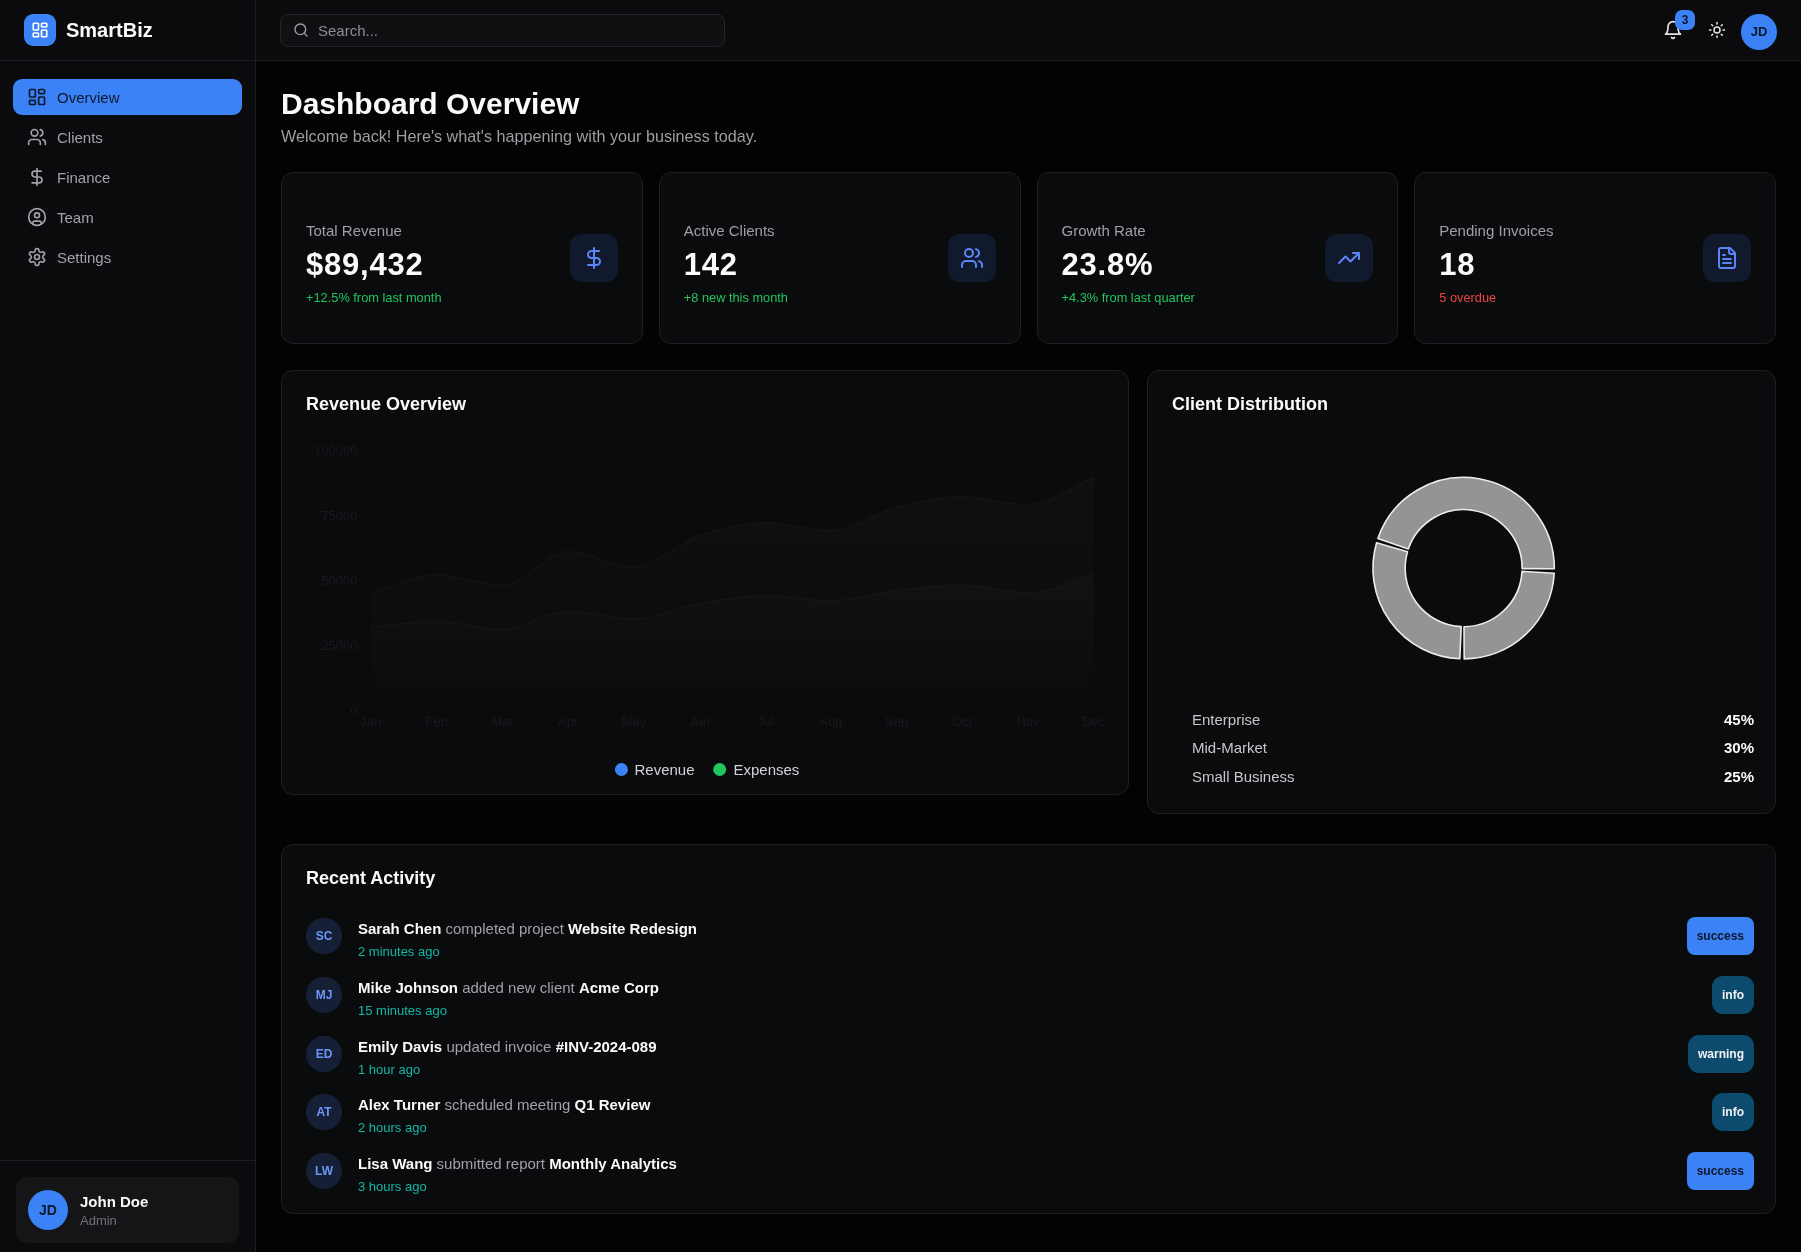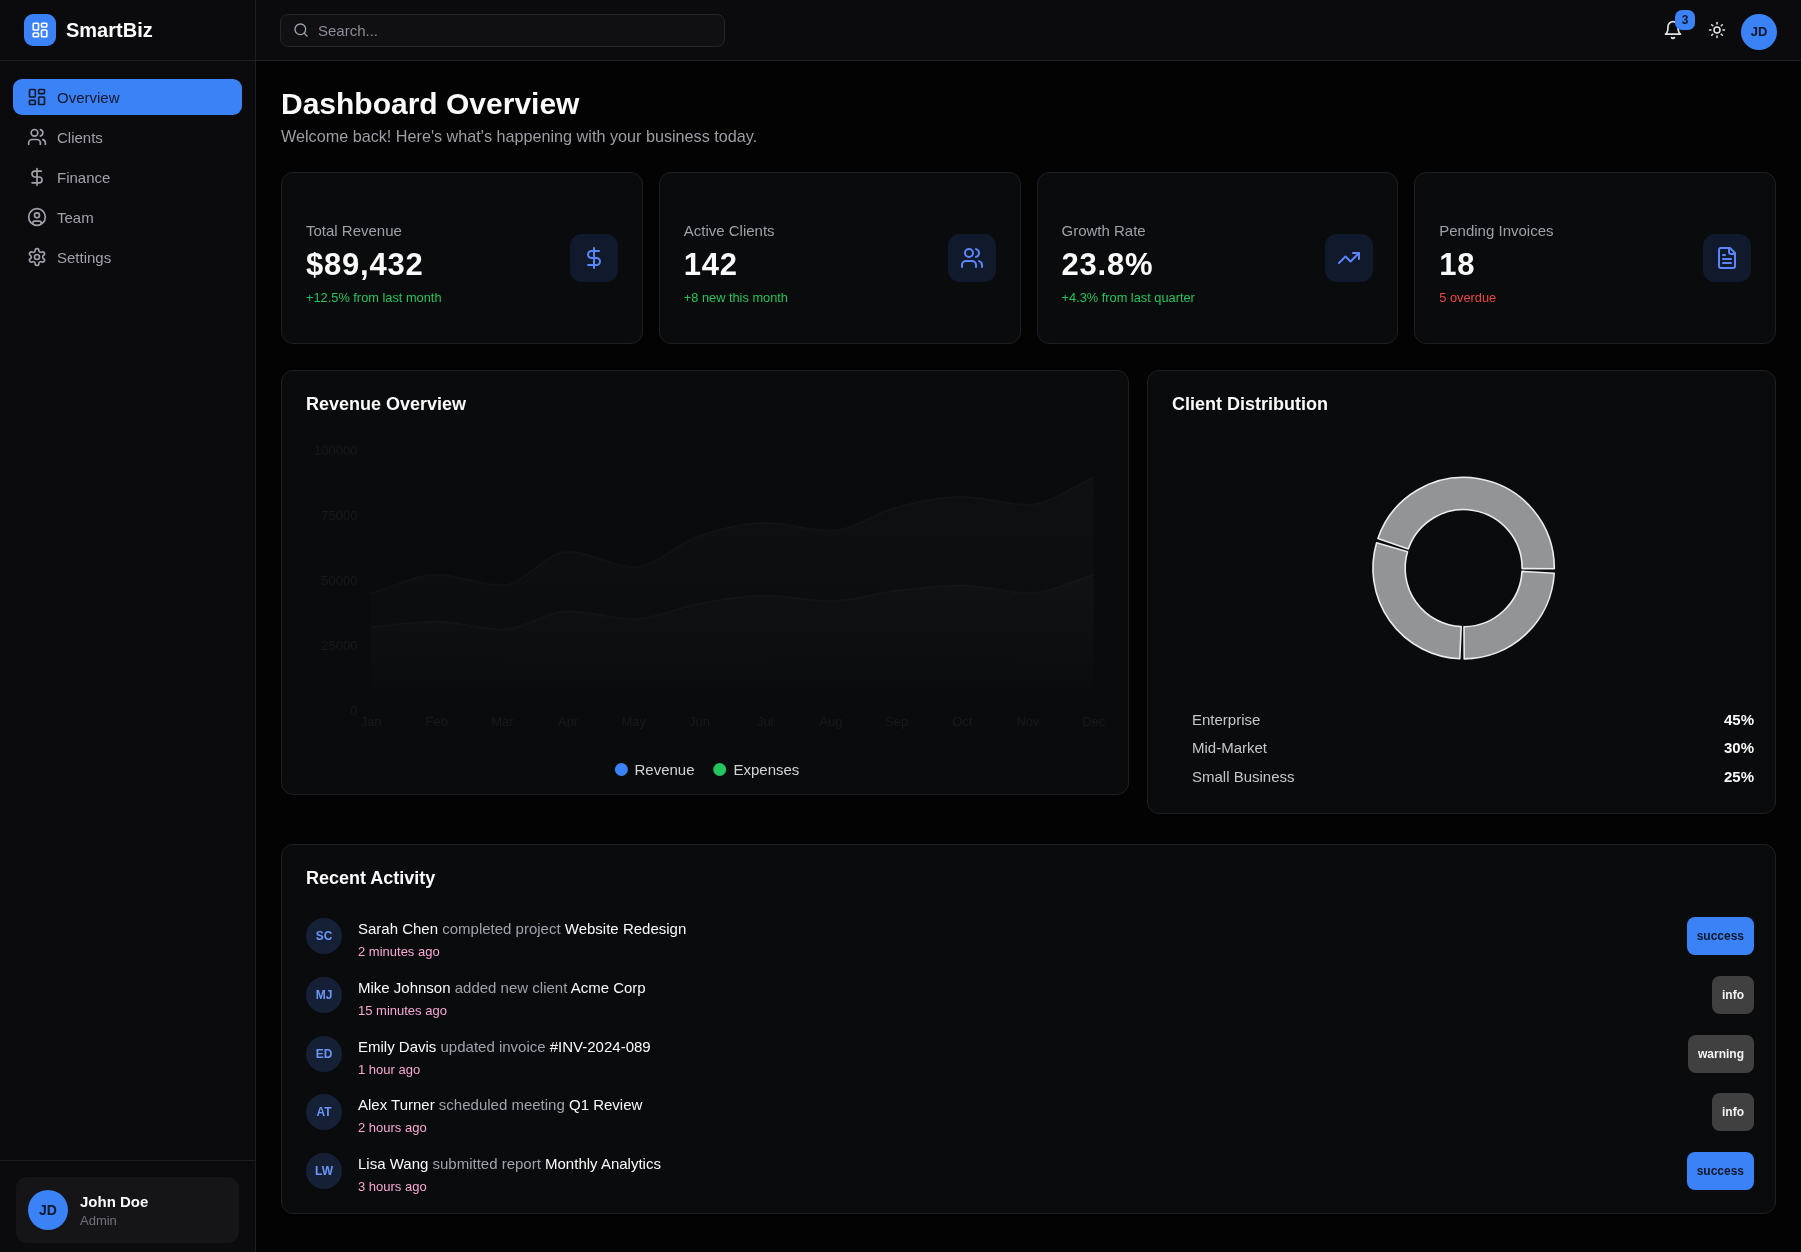--- a/index.html
+++ b/index.html
@@ -39,25 +39,25 @@
 .icon-box{width:48px;height:48px;border-radius:12px;background:#111a2c;display:flex;align-items:center;justify-content:center;}
 .row2{display:flex;gap:18px;margin-top:26px;align-items:flex-start;}
 .card{background:#0a0b0d;border:1px solid #1e1f23;border-radius:12px;position:relative;}
 .rev-card{width:848px;height:425px;}
 .cli-card{width:629px;height:444px;}
 .card-title{font-size:18px;font-weight:700;color:#fafafa;position:absolute;left:24px;top:23px;}
 .act-card{width:100%;height:370px;margin-top:30px;}
 .act-row{position:absolute;left:24px;right:21px;height:48px;}
 .a-av{position:absolute;left:0;top:1px;width:36px;height:36px;border-radius:50%;background:#152037;color:#6b96f6;font-weight:700;font-size:12px;display:flex;align-items:center;justify-content:center;}
 .a-line1{position:absolute;left:52px;top:3px;font-size:15px;color:#a1a1aa;}
-.a-line1 b{color:#fafafa;font-weight:400;}
-.a-time{position:absolute;left:52px;top:27px;font-size:13px;color:#f9a8d4;}
+.a-line1 b{color:#fafafa;font-weight:700;}
+.a-time{position:absolute;left:52px;top:27px;font-size:13px;color:#14b8a6;}
 .a-badge{position:absolute;right:0;top:0px;height:38px;border-radius:8px;padding:0 10px;display:flex;align-items:center;font-size:12px;font-weight:700;}
 .a-badge.success{background:#3b82f6;color:#0f172a;}
-.a-badge.plain{background:#404040;color:#f4f4f5;}
+.a-badge.plain{background:#0c4a6e;color:#f4f4f5;border-radius:11px;}
 .leg-row{position:absolute;left:44px;right:21px;height:20px;display:flex;align-items:center;justify-content:space-between;}
 .leg-row .ll{font-size:15px;color:#c6c7ca;}
 .leg-row .lv{font-size:15px;font-weight:700;color:#fafafa;}
 </style>
 </head>
 <body>
 <aside class="sidebar">
   <div class="side-head">
     <div class="logo-box">
       <svg width="18" height="18" viewBox="0 0 24 24" fill="none" stroke="#ffffff" stroke-width="2.2" stroke-linecap="round" stroke-linejoin="round">

